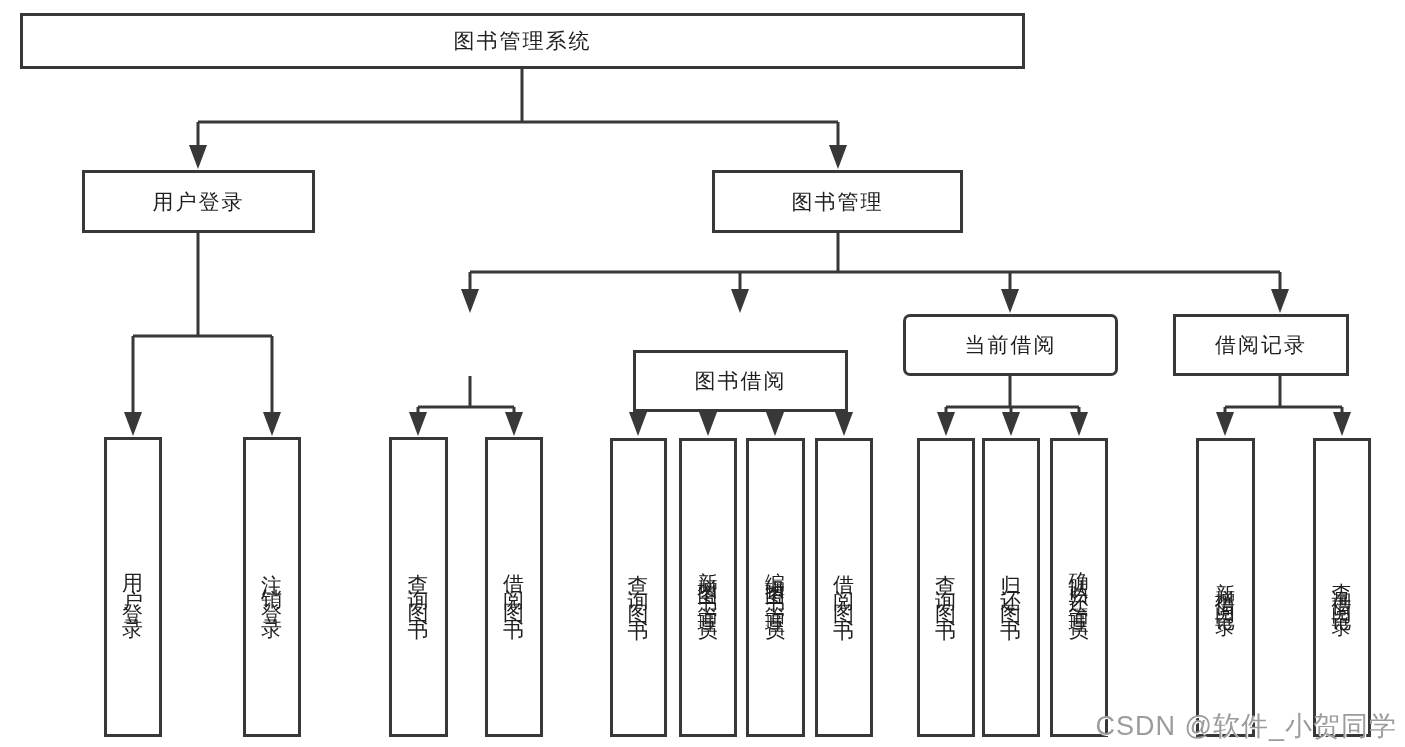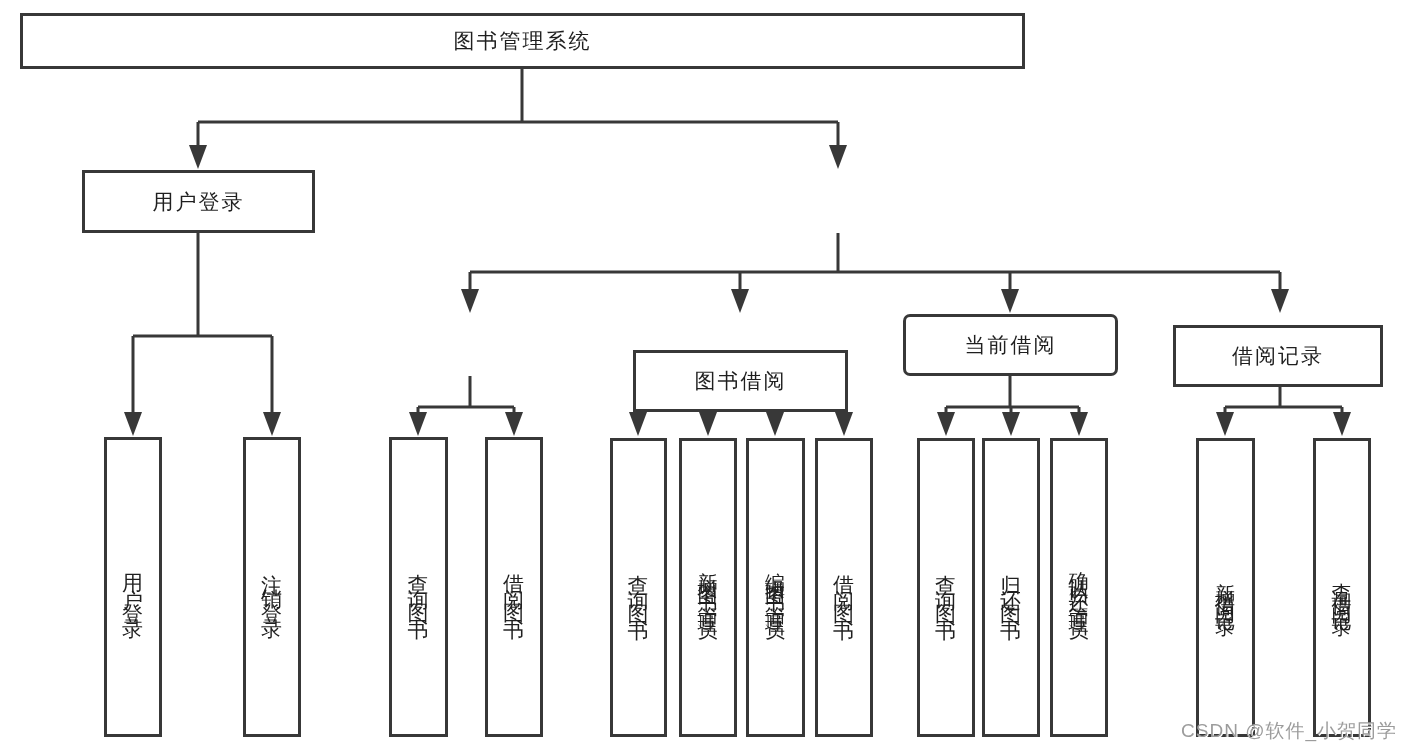--- a/index.html
+++ b/index.html
@@ -48,21 +48,21 @@
     line-height: 1;
   }
   .leaf .lbl.dense {
     letter-spacing: 7px;
     font-size: 20px;
   }
   .watermark {
     position: absolute;
     right: 8px;
     bottom: 3px;
-    font-size: 19px;
+    font-size: 27px;
     color: #9c9c9c;
     letter-spacing: 1px;
     text-shadow: 1px 1px 0 #ffffff;
     white-space: nowrap;
   }
 </style>
 </head>
 <body>
 
 <div class="canvas">
@@ -112,28 +112,31 @@
     </g>
   </svg>
 
   <div class="node root-box" style="left:20px; top:13px; width:1005px; height:56px;">
     <span class="lbl">图书管理系统</span>
   </div>
 
   <div class="node" style="left:82px; top:170px; width:233px; height:63px;">
     <span class="lbl">用户登录</span>
   </div>
+  <div class="node" style="left:712px; top:170px; width:251px; height:63px;">
+    <span class="lbl">图书管理</span>
+  </div>
 
   <div class="node" style="left:633px; top:314px; width:215px; height:62px;margin-top:36px;">
     <span class="lbl">图书借阅</span>
   </div>
   <div class="node" style="left:903px; top:314px; width:215px; height:62px;border-radius:7px;">
     <span class="lbl">当前借阅</span>
   </div>
-  <div class="node" style="left:1173px; top:314px; width:210px; height:62px;margin-top:11px;">
+  <div class="node" style="left:1173px; top:314px; width:176px; height:62px;">
     <span class="lbl">借阅记录</span>
   </div>
 
   <div class="node leaf" style="left:104px; top:437px; width:58px; height:300px;">
     <span class="lbl">用户登录</span>
   </div>
   <div class="node leaf" style="left:243px; top:437px; width:58px; height:300px;">
     <span class="lbl">注销登录</span>
   </div>
 

